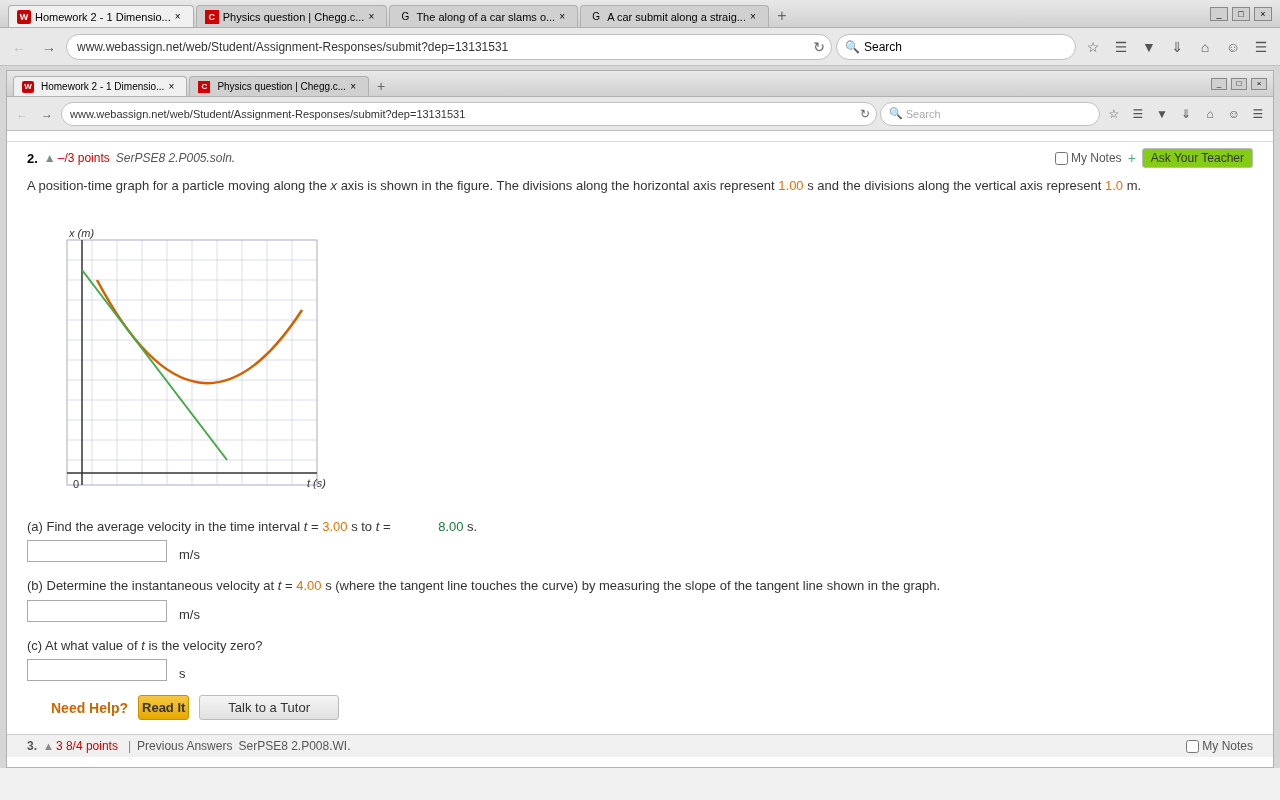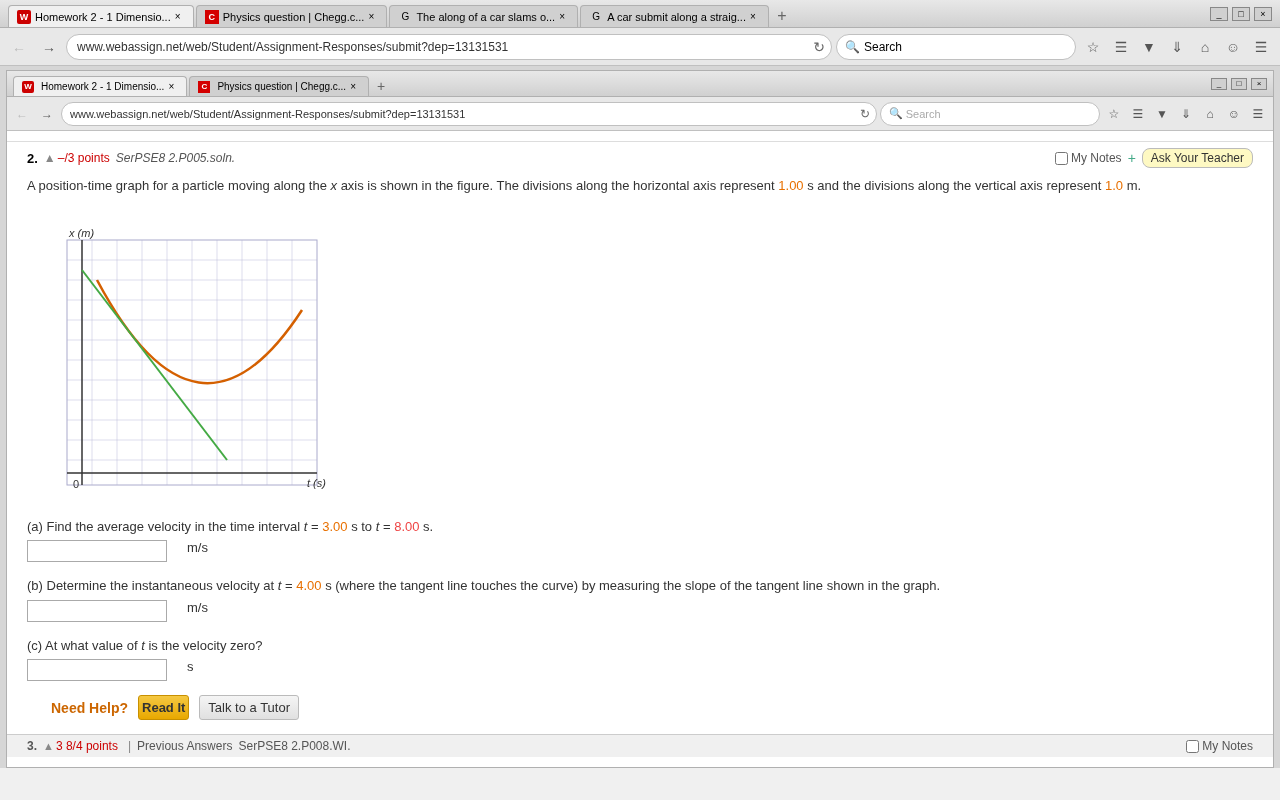--- a/index.html
+++ b/index.html
@@ -125,36 +125,36 @@
       align-items: center;
       justify-content: space-between;
       margin-bottom: 8px;
     }
     .points-badge {
       color: #cc0000; font-size: 12px; margin-left: 6px;
     }
     .header-actions { display: flex; align-items: center; gap: 6px; }
     .my-notes-cb { display: flex; align-items: center; gap: 3px; font-size: 12px; color: #555; cursor: pointer; }
     .ask-teacher-btn {
-      background: #fef9c3; border: 1px solid #bbb; border-radius: 8px;
+      background: #84cc16; border: 1px solid #bbb; border-radius: 3px;
       padding: 2px 8px; font-size: 12px; cursor: pointer; color: #333;
     }
     .plus-icon { color: #4a8; font-size: 14px; }
 
     .problem-text { font-size: 13px; line-height: 1.6; color: #333; margin-bottom: 28px; }
     .highlight-orange { color: #e87000; font-weight: normal; }
 
     
     .graph-container { margin: 10px 0 14px 0; }
     .graph-svg { border: none; }
 
     
     .question-part { margin-bottom: 14px; }
     .question-label { font-size: 13px; color: #333; margin-bottom: 4px; line-height: 1.5; }
-    .input-row { display: flex; align-items: flex-start; gap: 20px; margin-top: 4px; }
+    .input-row { display: flex; align-items: flex-end; gap: 12px; margin-top: 4px; }
     .answer-input {
       width: 140px; height: 22px; border: 1px solid #aaa; padding: 2px 4px; font-size: 12px;
     }
     .unit-label { font-size: 13px; color: #333; }
 
     
     .need-help-section { display: flex; align-items: center; gap: 10px; margin-top: 10px; }
     .need-help-label { color: #cc6600; font-weight: bold; font-size: 14px; padding-left: 24px; }
     .read-it-btn {
       background: linear-gradient(to bottom, #f5c842, #e8a800);
@@ -163,21 +163,21 @@
       padding: 4px 3px;
       font-size: 13px;
       font-weight: bold;
       color: #333;
       cursor: pointer;
     }
     .talk-tutor-btn {
       background: linear-gradient(to bottom, #f5f5f5, #e0e0e0);
       border: 1px solid #bbb;
       border-radius: 3px;
-      padding: 4px 8px;
+      padding: 4px 28px;
       font-size: 13px;
       color: #333;
       cursor: pointer;
     }
 
     
     .bottom-bar {
       background: #f0f0f0;
       border-top: 1px solid #ccc;
       padding: 4px 20px;
@@ -364,21 +364,21 @@
             <text x="46" y="263" font-size="11" fill="#333">0</text>
 
             <path d="M 70,55 Q 171,245 275,85" stroke="#d46000" stroke-width="2.5" fill="none"></path>
 
             <line x1="55" y1="45" x2="200" y2="235" stroke="#44aa44" stroke-width="2"></line>
           </svg>
         </div>
 
         <div class="question-part">
           <div class="question-label">
-            <span>(a) Find the average velocity in the time interval </span><span class="italic">t</span><span> = </span><span style="color:#e87000;">3.00</span><span> s to </span><span class="italic">t</span><span> = </span><span style="color:#ef4444;">8.00</span><span> s.</span>
+            <span>(a) Find the average velocity in the time interval </span><span class="italic">t</span><span> = </span><span style="color:#e87000;">3.00</span><span> s to </span><span class="italic">t</span><span> = </span><span style="color:#15803d;margin-left:44px;">8.00</span><span> s.</span>
           </div>
           <div class="input-row">
             <input type="text" class="answer-input" value="" style="">
             <span class="unit-label">m/s</span>
           </div>
         </div>
 
         <div class="question-part">
           <div class="question-label">
             <span>(b) Determine the instantaneous velocity at </span><span class="italic">t</span><span> = </span><span style="color:#e87000;">4.00</span><span> s (where the tangent line touches the curve) by measuring the slope of the tangent line shown in the graph.</span>

